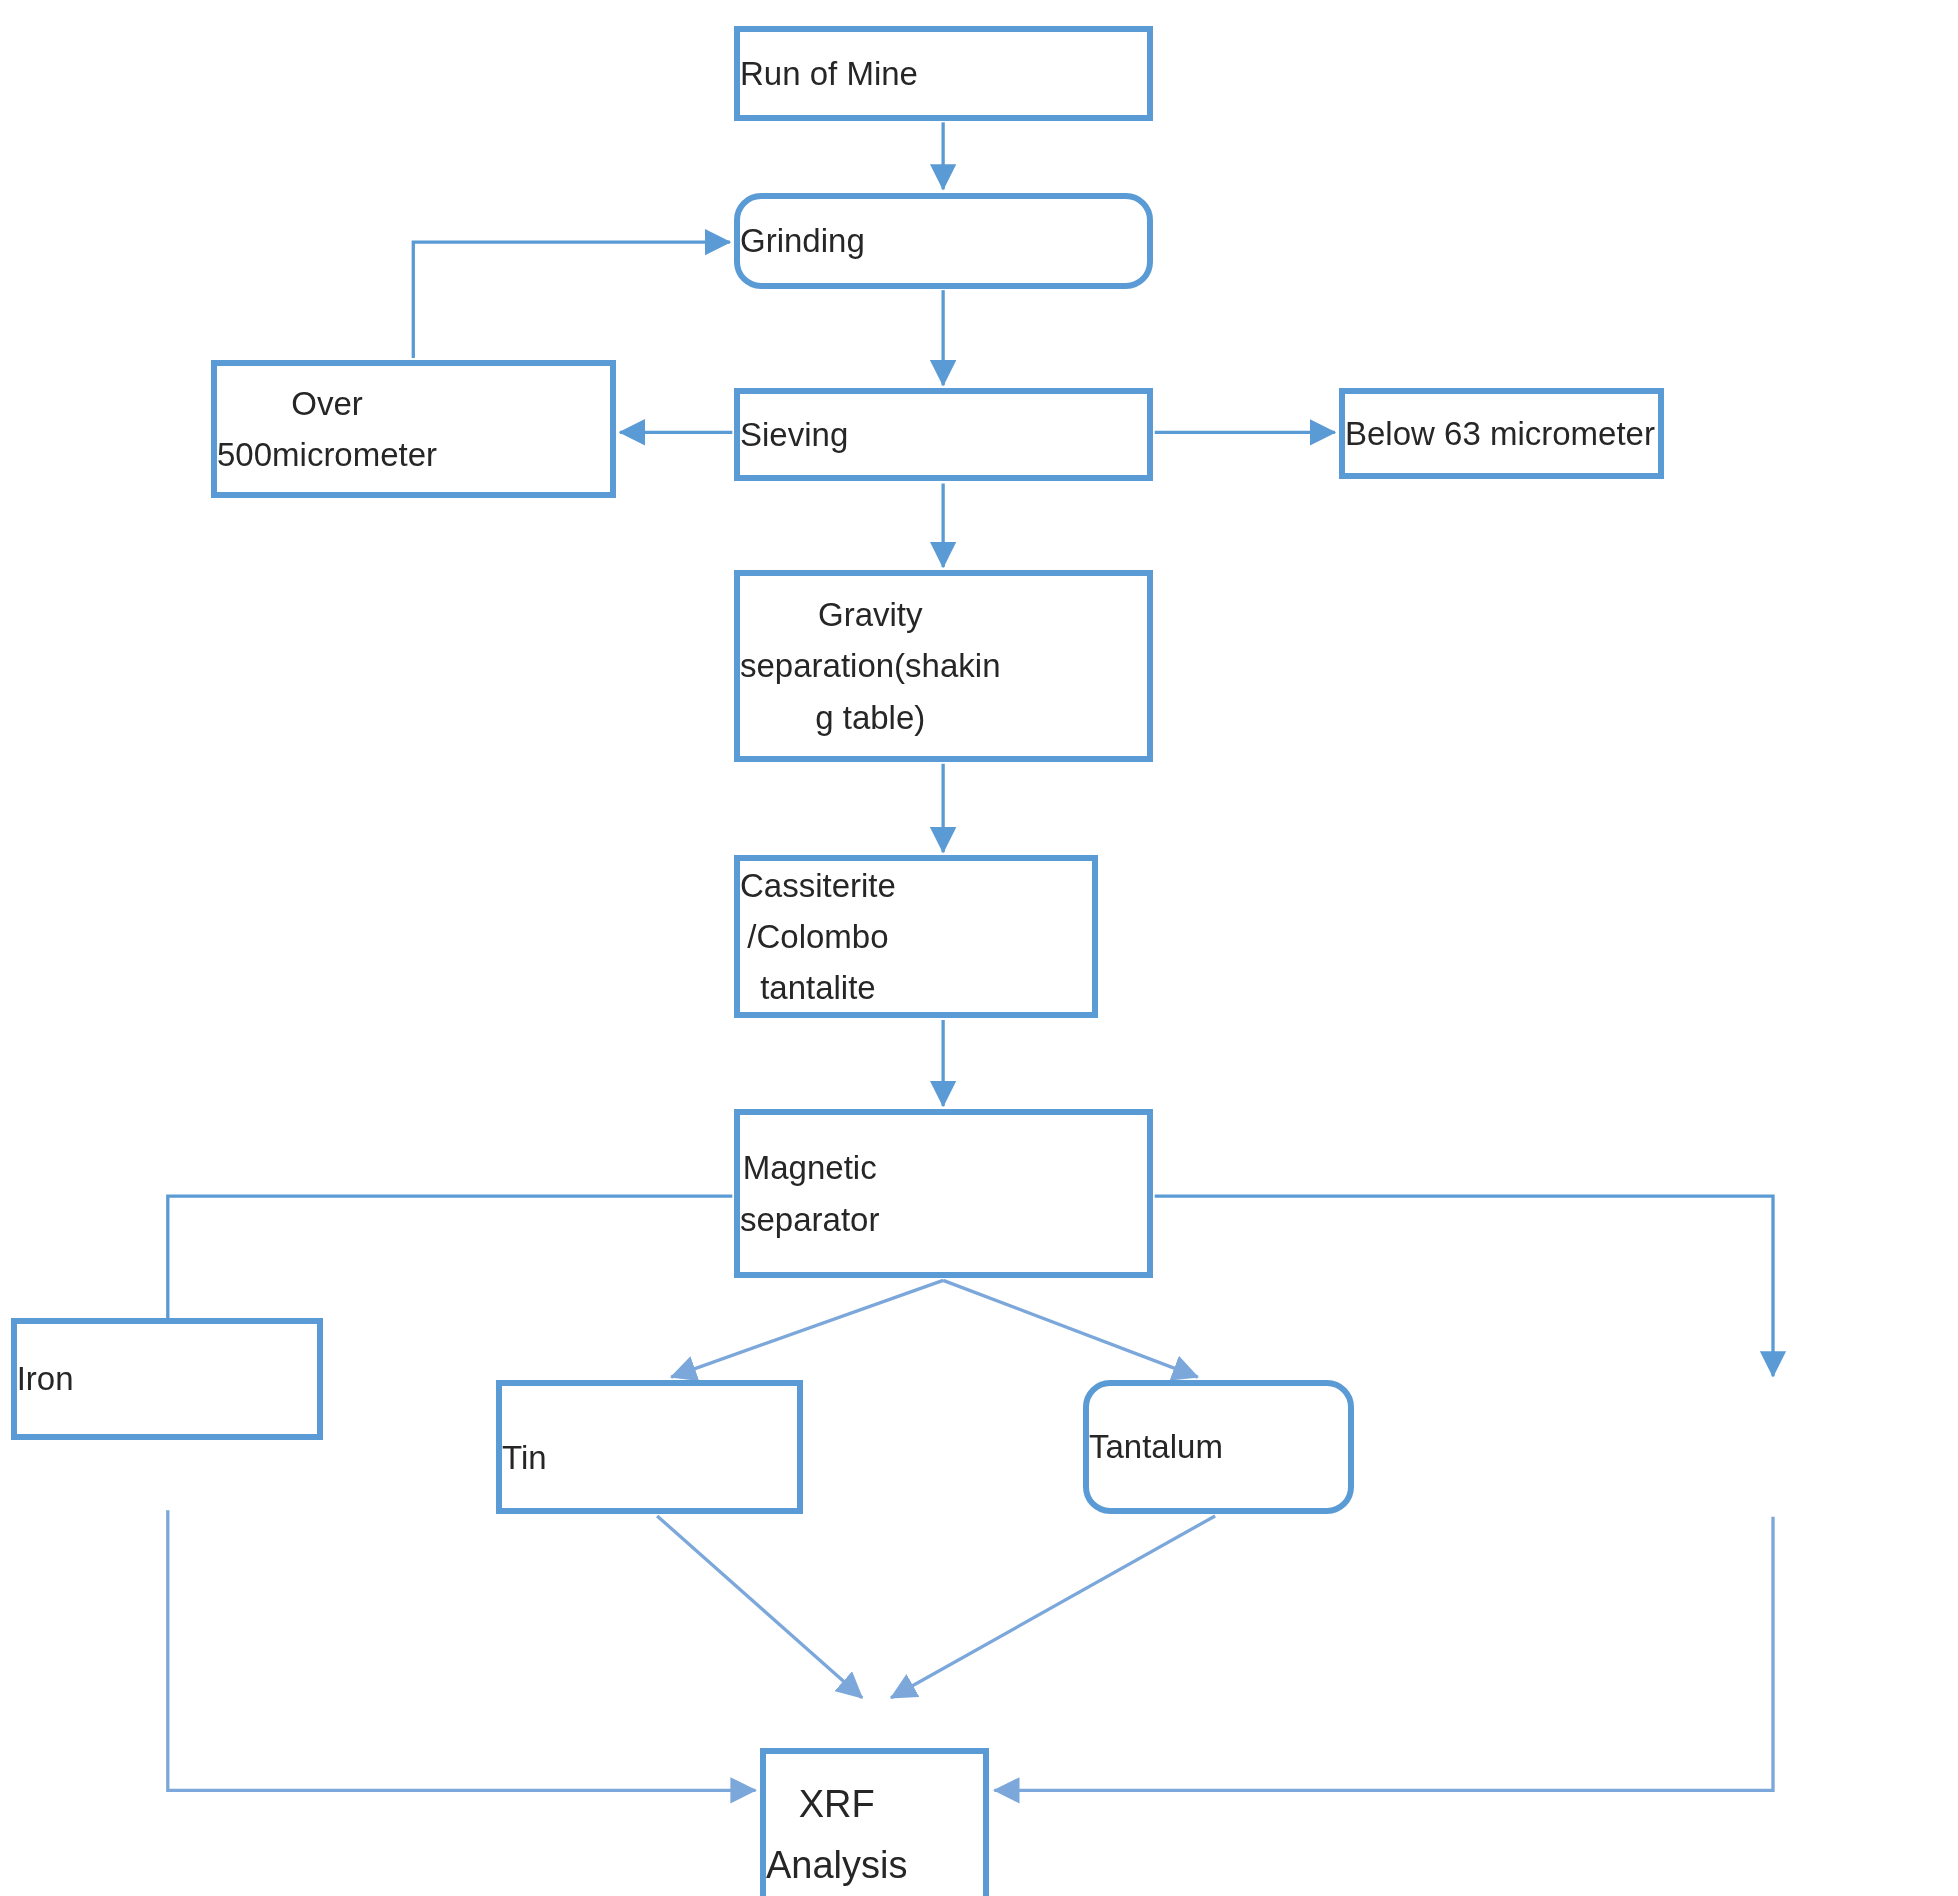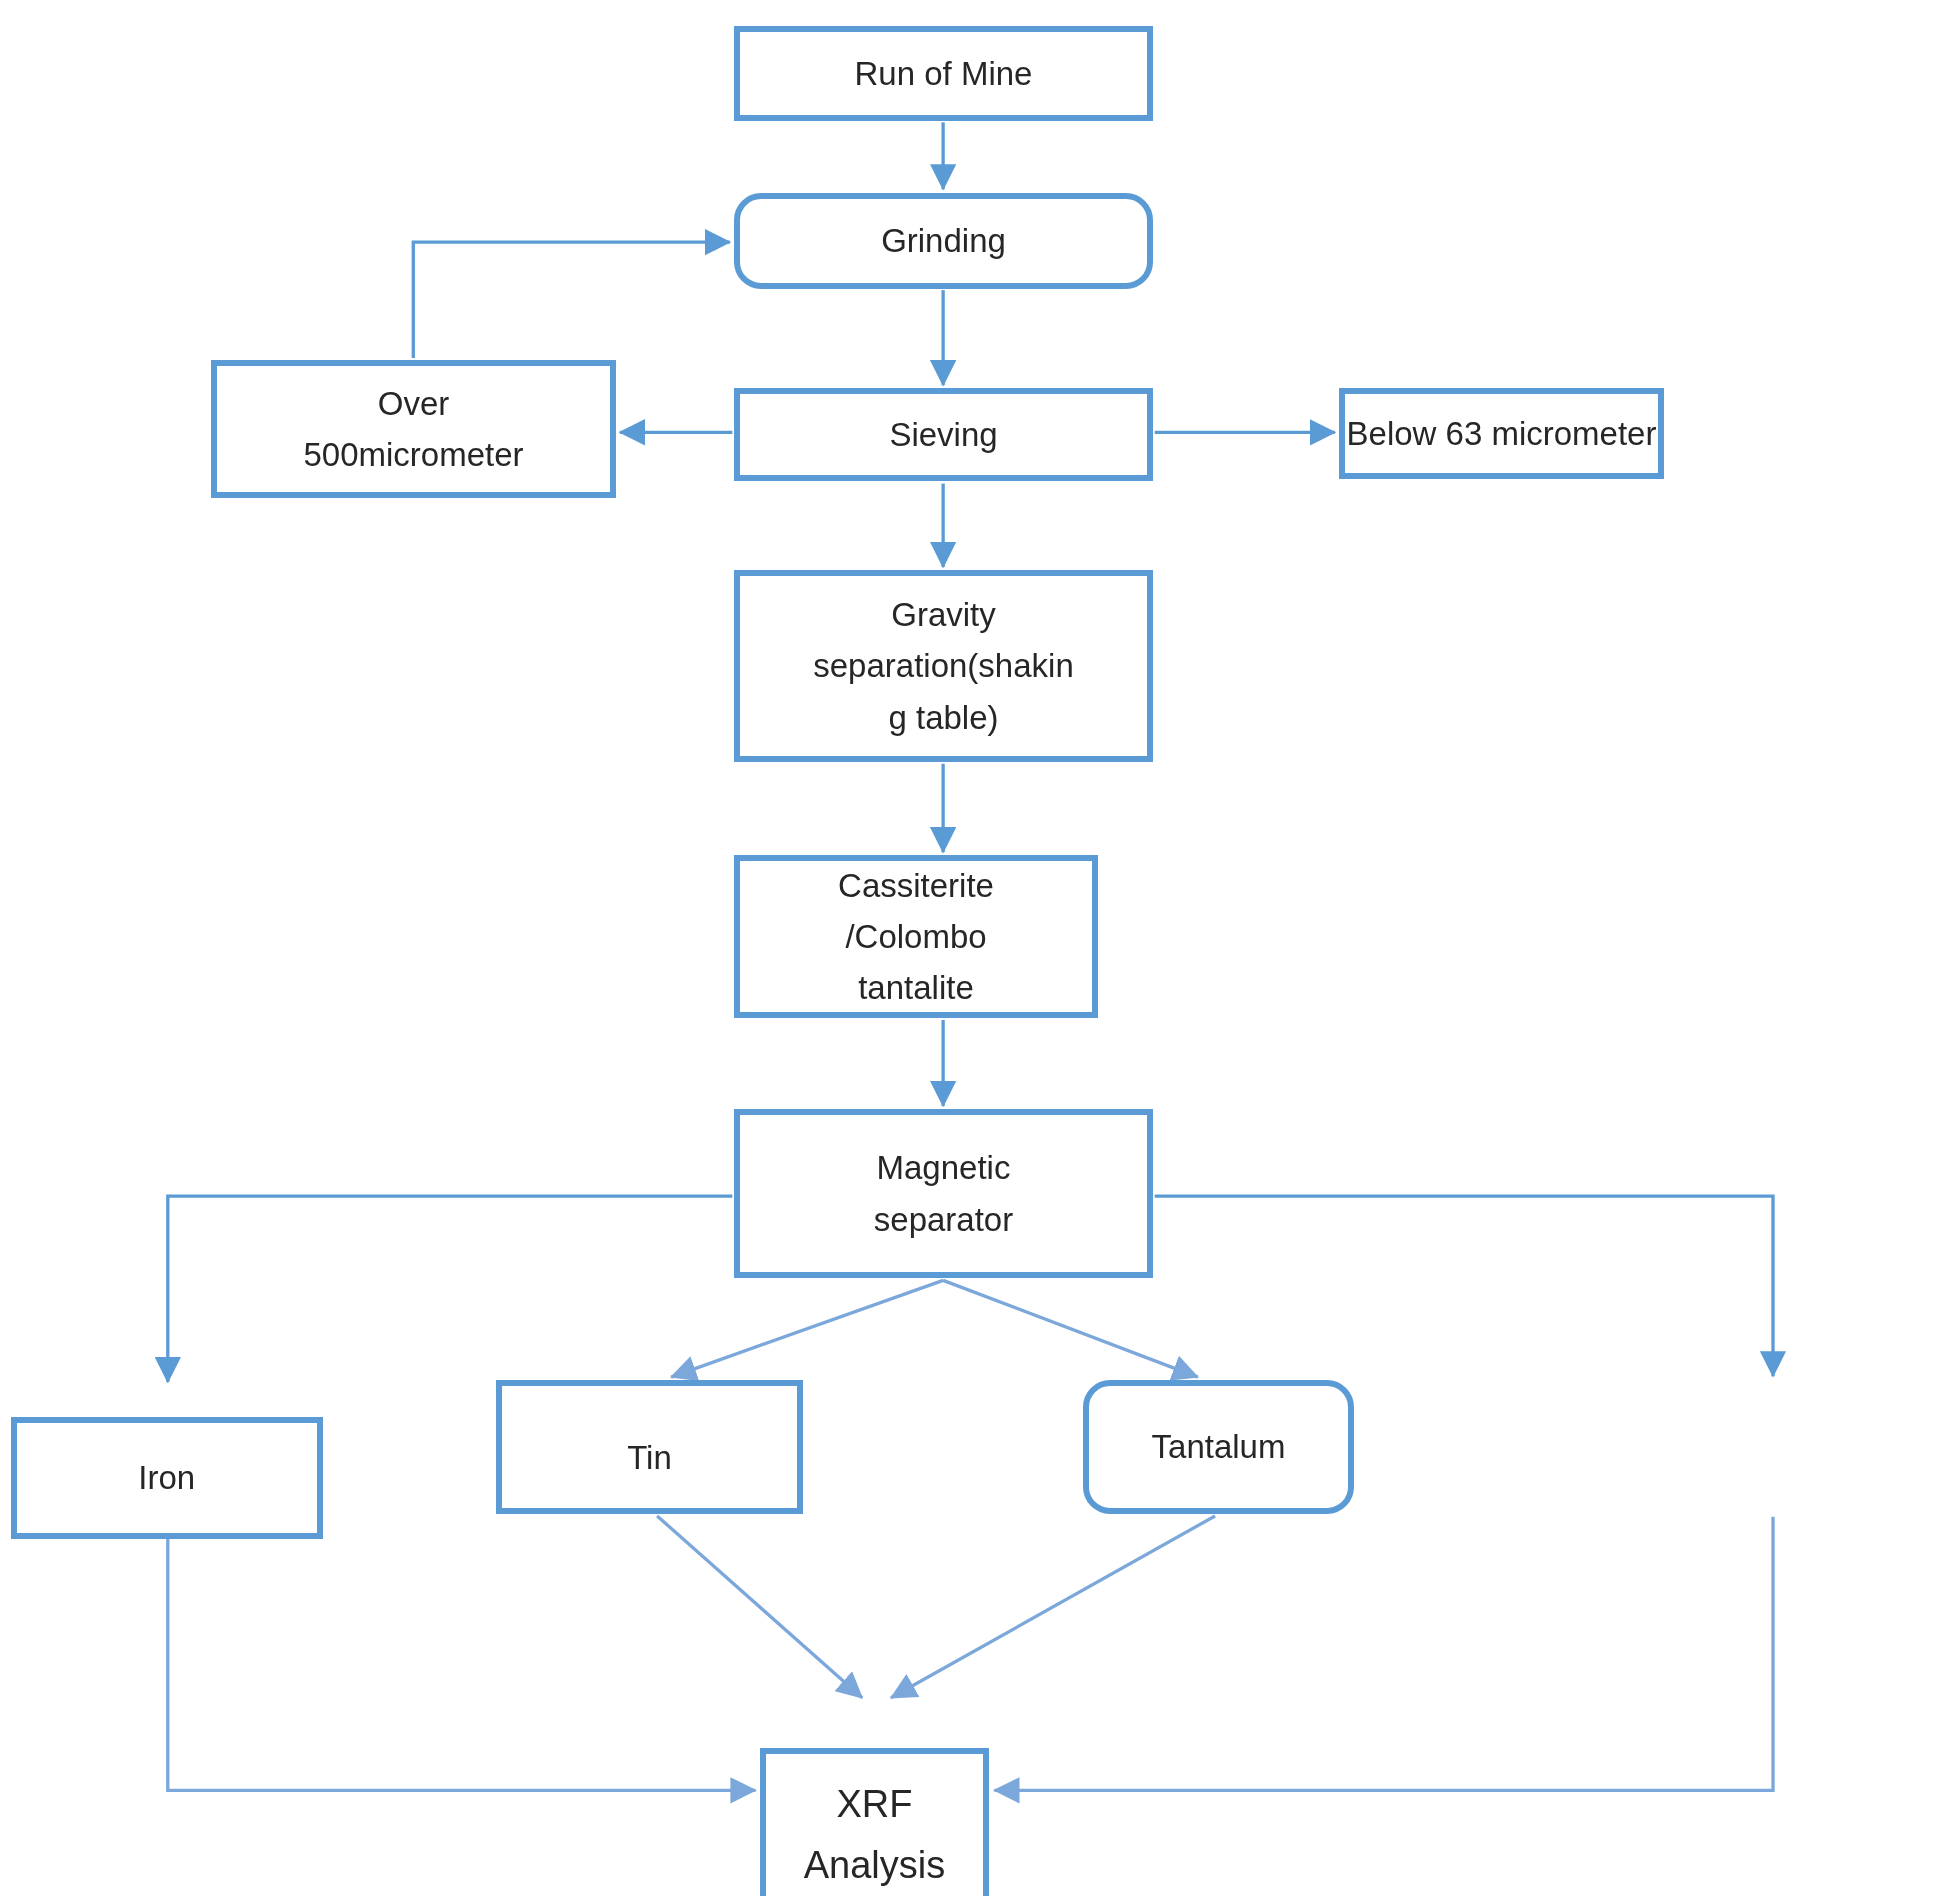--- a/index.html
+++ b/index.html
@@ -22,38 +22,37 @@
     width: 1959px;
     height: 1897px;
   }
   .node {
     position: absolute;
     box-sizing: border-box;
     background: #ffffff;
     border: 6.6px solid #5b9bd5;
     display: flex;
     align-items: center;
-    justify-content: center;
     text-align: center;
     color: #262626;
     font-size: 33px;
     line-height: 1.55;
     white-space: pre-line;
   }
   
   .n-run        { left: 734px;  top: 26px;   width: 419px; height: 95px; }
   .n-grinding   { left: 734px;  top: 193px;  width: 419px; height: 96px; border-radius: 27px; }
   .n-over       { left: 211px;  top: 360px;  width: 405px; height: 138px; }
   .n-sieving    { left: 734px;  top: 388px;  width: 419px; height: 93px; }
   .n-below      { left: 1339px; top: 388px;  width: 325px; height: 91px; }
   .n-gravity    { left: 734px;  top: 570px;  width: 419px; height: 192px; }
   .n-cassit     { left: 734px;  top: 855px; width: 364px; height: 163px; }
   .n-magnetic   { left: 734px;  top: 1109px; width: 419px; height: 169px; }
   
-  .n-iron       { left: 10.7px;   top: 1417px; width: 312px; height: 122px; }
+  .n-iron       { left: 10.7px;   top: 1318px; width: 312px; height: 122px; }
   .n-tin        { left: 496px;  top: 1380px; width: 307px; height: 134px; }
   .n-tin .label { padding-top: 21.5px; }
   .n-tantalum   { left: 1083px; top: 1380px; width: 271px; height: 134px; border-radius: 27px; }
   .n-tailings   { left: 1602px; top: 1380px; width: 339px; height: 135px; }
   .n-xrf        { left: 760px;  top: 1701px; width: 229px; height: 173px; font-size: 38px; line-height: 1.6; margin-top: 47px; }
 </style>
 </head>
 <body>
 
 <div class="canvas">

